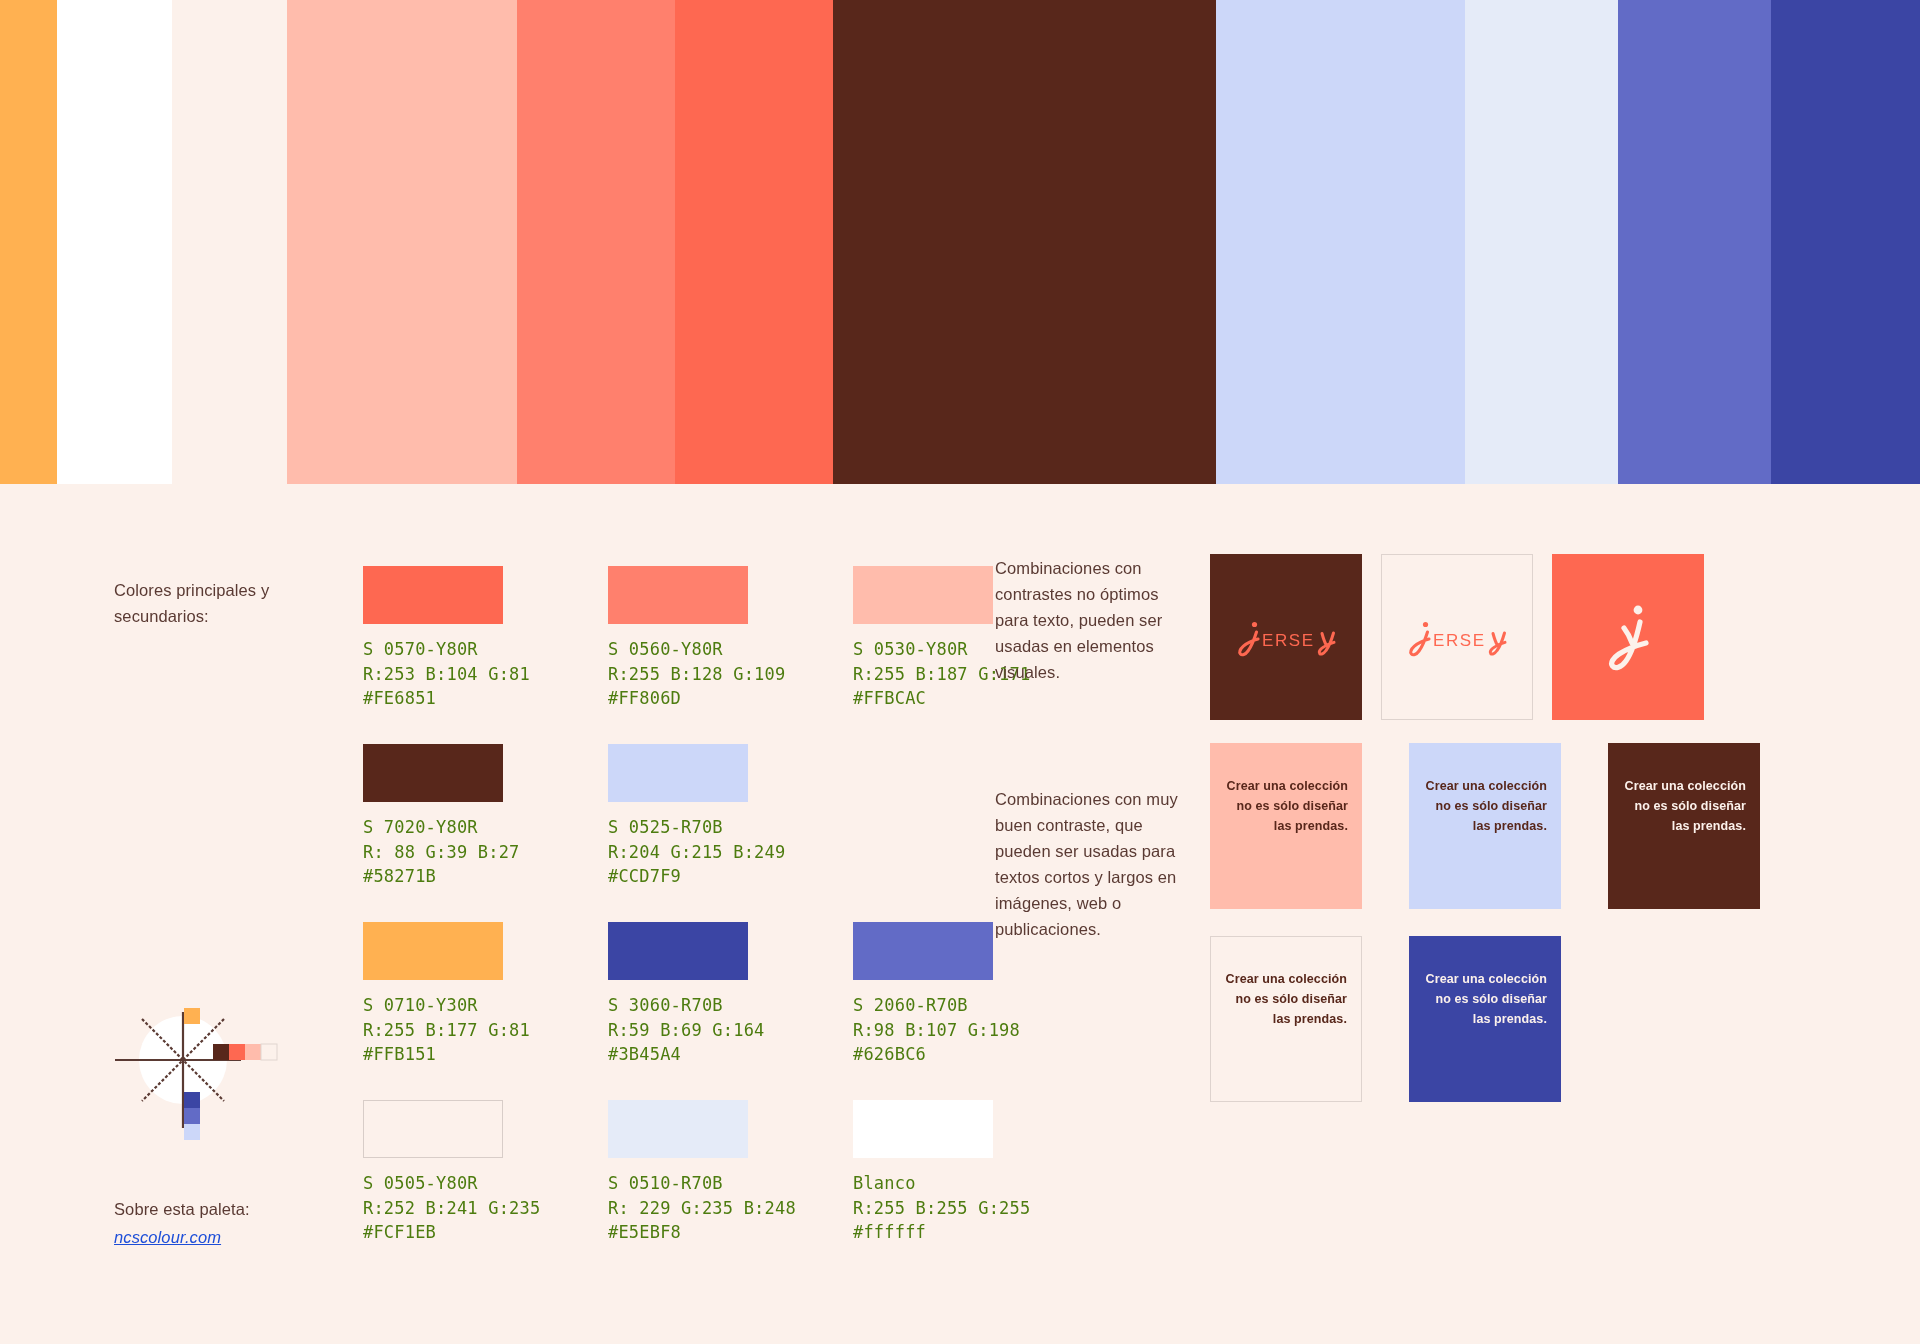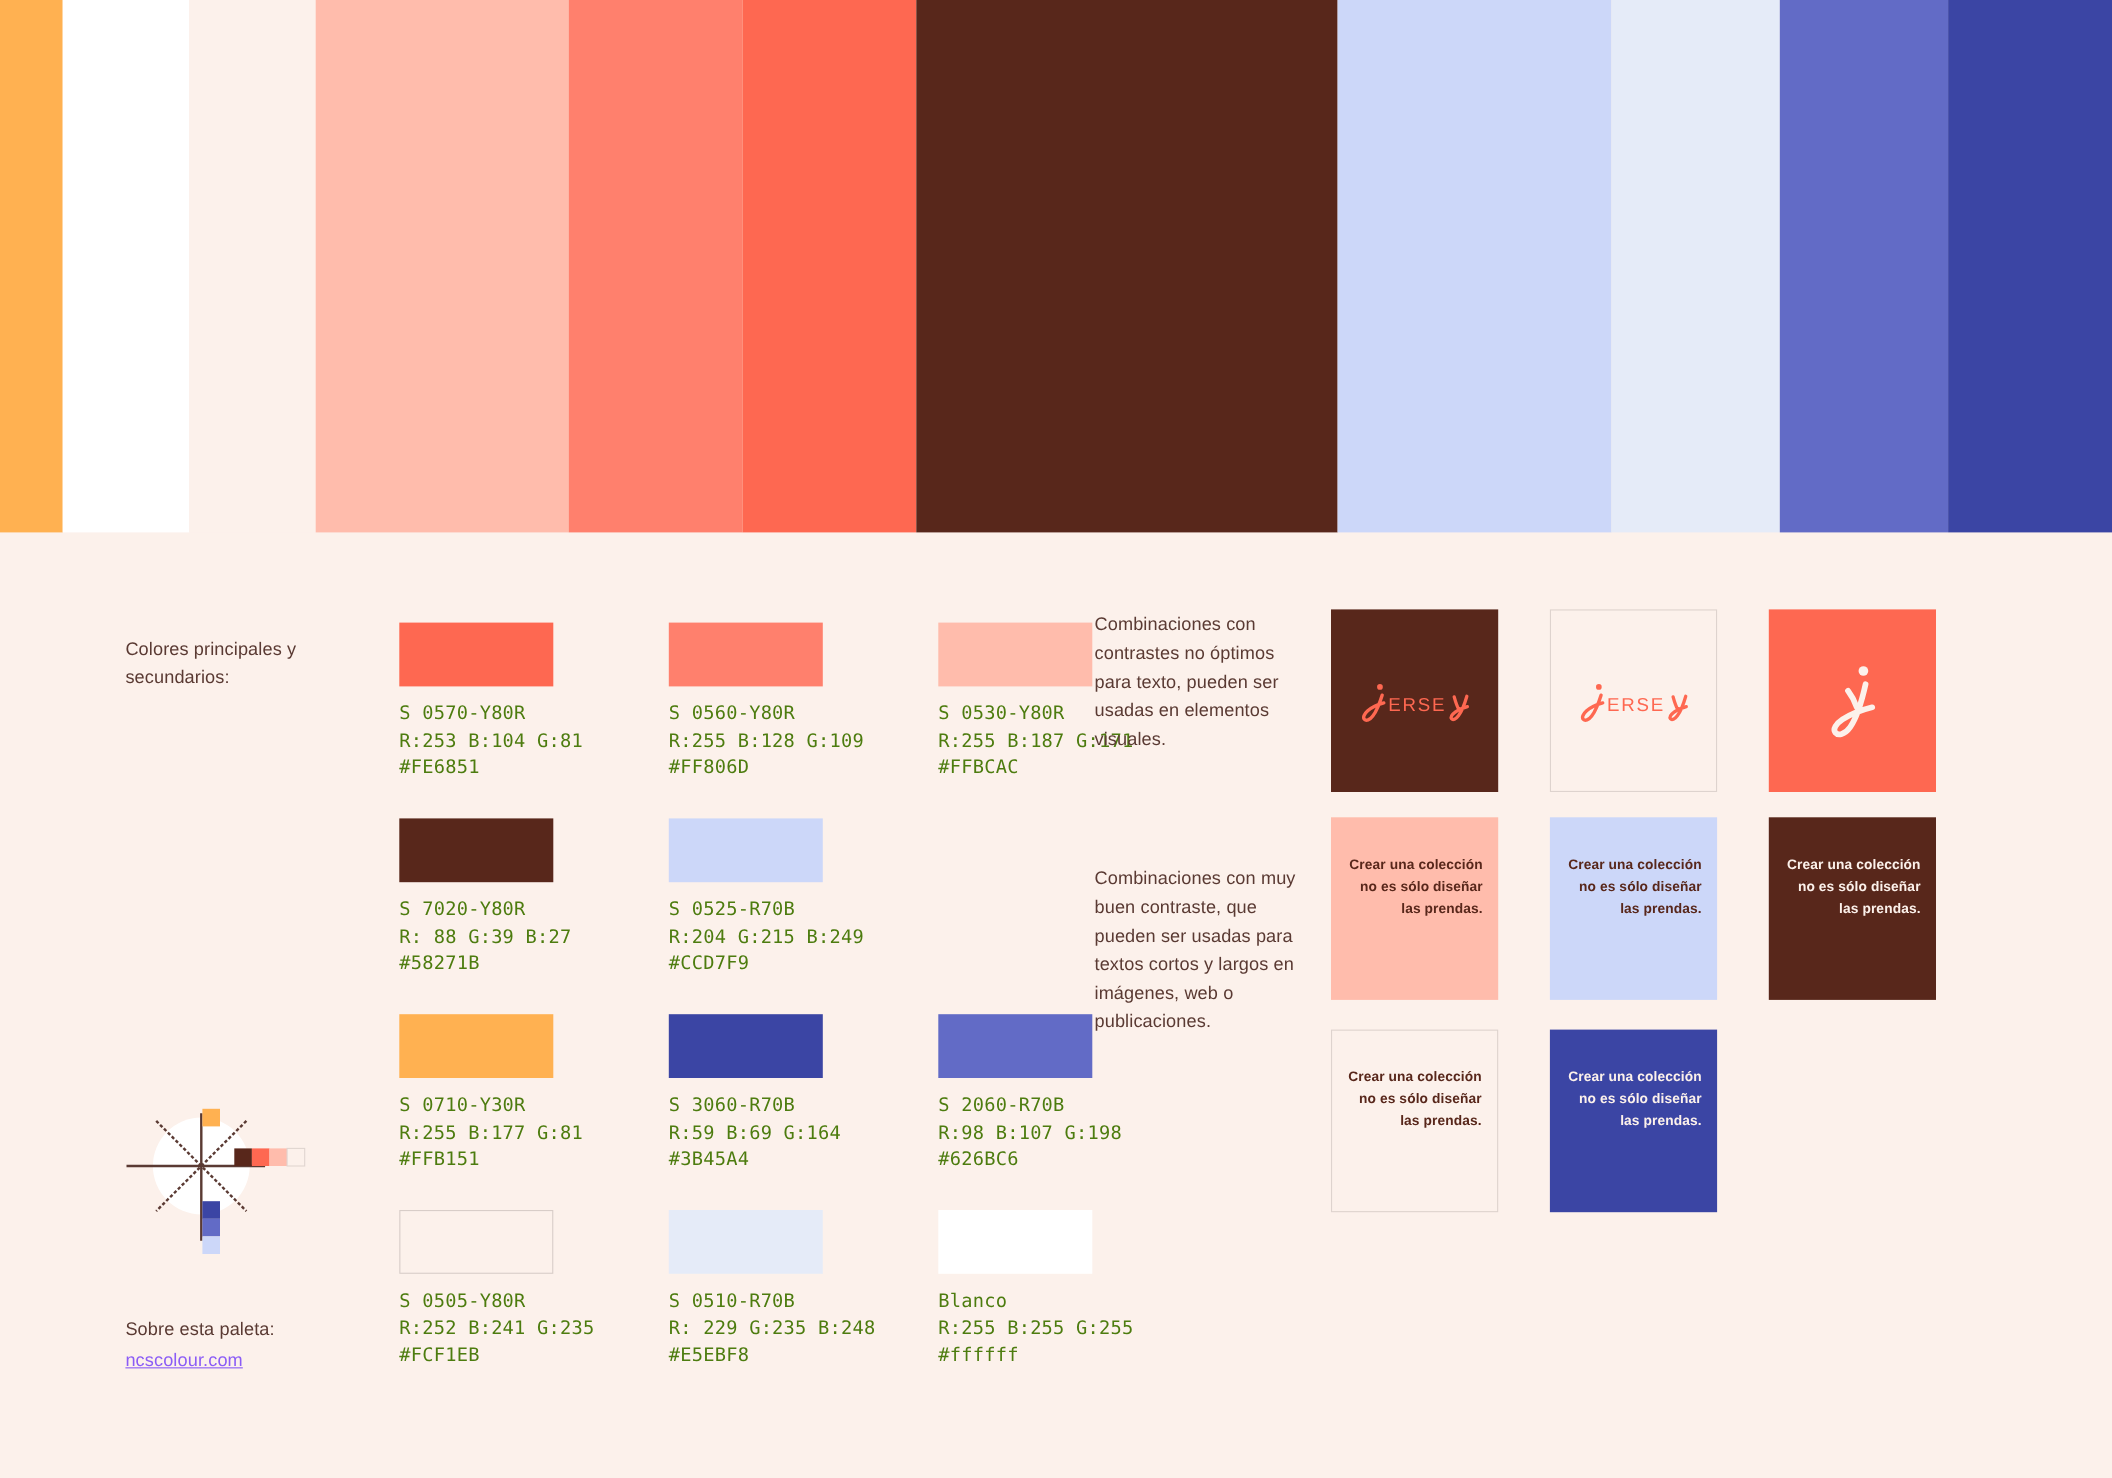--- a/index.html
+++ b/index.html
@@ -20,21 +20,21 @@
 
   
   .left-col { position:absolute; left:114px; top:93px; width:190px; }
   .caption {
     font-family:"Liberation Sans", sans-serif;
     font-size:16.5px; line-height:26px; color:#5A3A33;
     letter-spacing:.1px;
   }
   .star-wrap { position:absolute; left:105px; top:490px; width:180px; height:180px; }
   .about-wrap { position:absolute; left:114px; top:712px; width:220px; }
-  .about-link { display:block; margin-top:2px; text-decoration:underline; color:#8b5cf6; }
+  .about-link { display:block; margin-top:2px; text-decoration:underline; color:#1d4ed8;font-style:italic; }
 
   
   .swatch-grid {
     position:absolute; left:363px; top:82px;
     display:grid;
     grid-template-columns:repeat(3, 140px);
     column-gap:105px;
     grid-auto-rows:178px;
   }
   .swatch-cell { width:140px; }
@@ -43,21 +43,21 @@
   .chip.empty { visibility:hidden; }
   .chip-meta { margin-top:13px; font-family:"DejaVu Sans Mono", monospace; font-size:17px; line-height:24.5px; color:#4d7c0f; letter-spacing:.2px; }
   .chip-meta div { white-space:nowrap; }
   .chip-meta.empty { visibility:hidden; }
 
   
   .right-col-text-1 { position:absolute; left:995px; top:71px; width:185px; }
   .right-col-text-2 { position:absolute; left:995px; top:302px; width:185px; }
 
   .card-row { position:absolute; display:flex; }
-  .logo-row { left:1210px; top:70px; gap:47px; }
+  .logo-row { left:1210px; top:70px; gap:19px; }
   .text-row-1 { left:1210px; top:259px; gap:47px; }
   .text-row-2 { left:1210px; top:452px; gap:47px; }
 
   .card { width:152px; height:166px; display:flex; align-items:center; justify-content:center; box-sizing:border-box; }
   .card.bordered { border:1px solid #DED3CE; }
 
   .sample-text {
     font-family:"Liberation Sans", sans-serif;
     font-weight:bold; font-size:12.5px; line-height:20px;
     text-align:right; letter-spacing:.1px;

